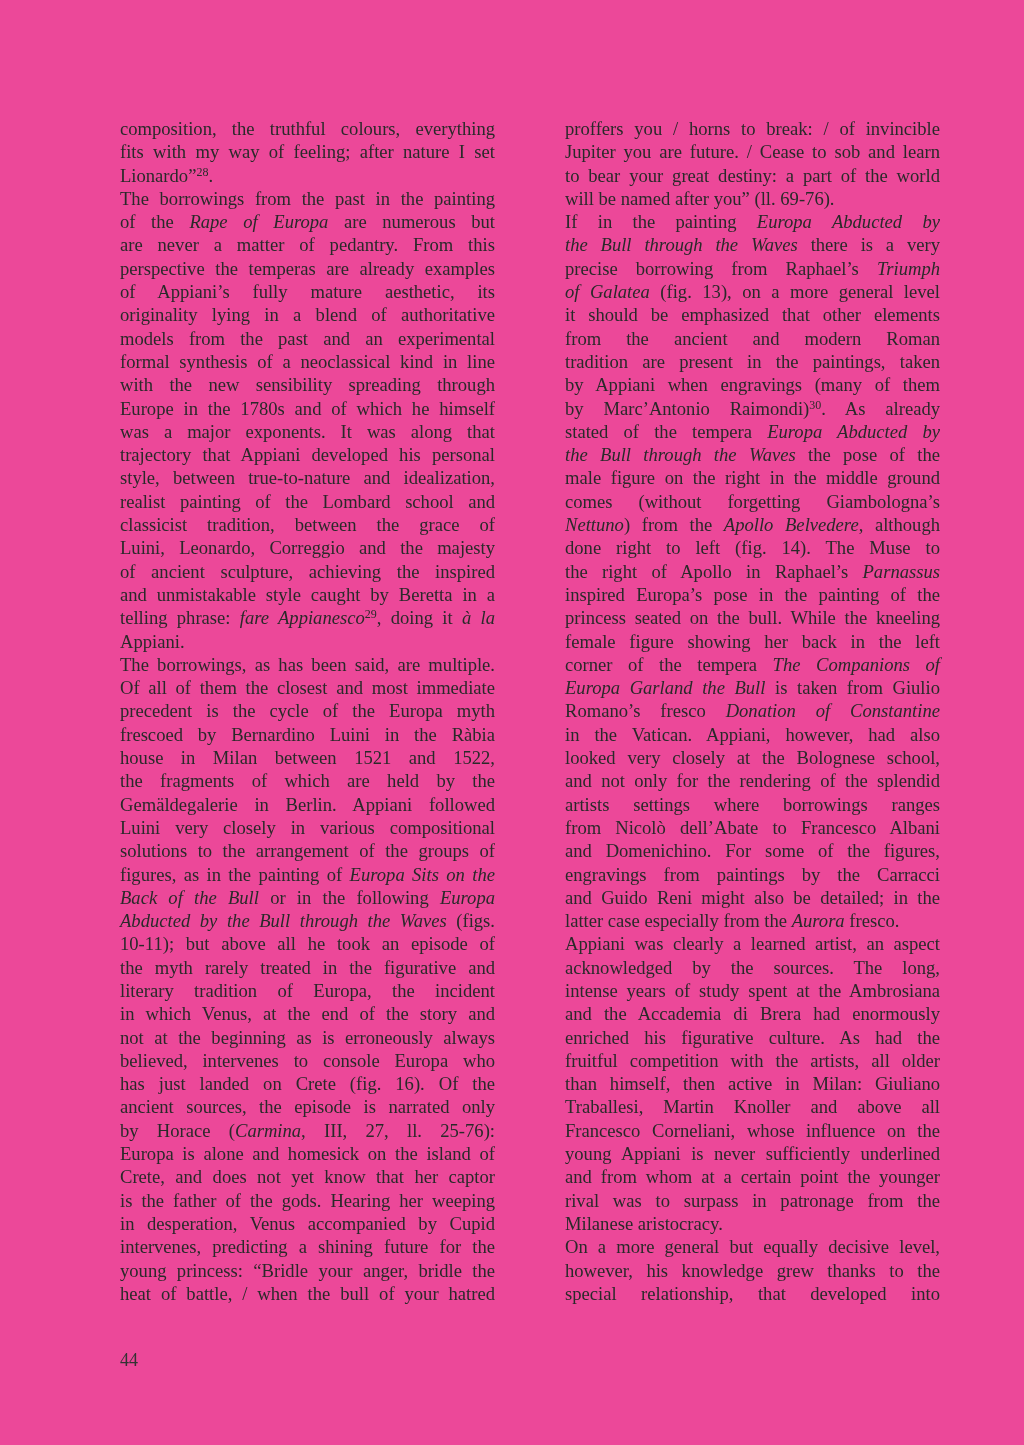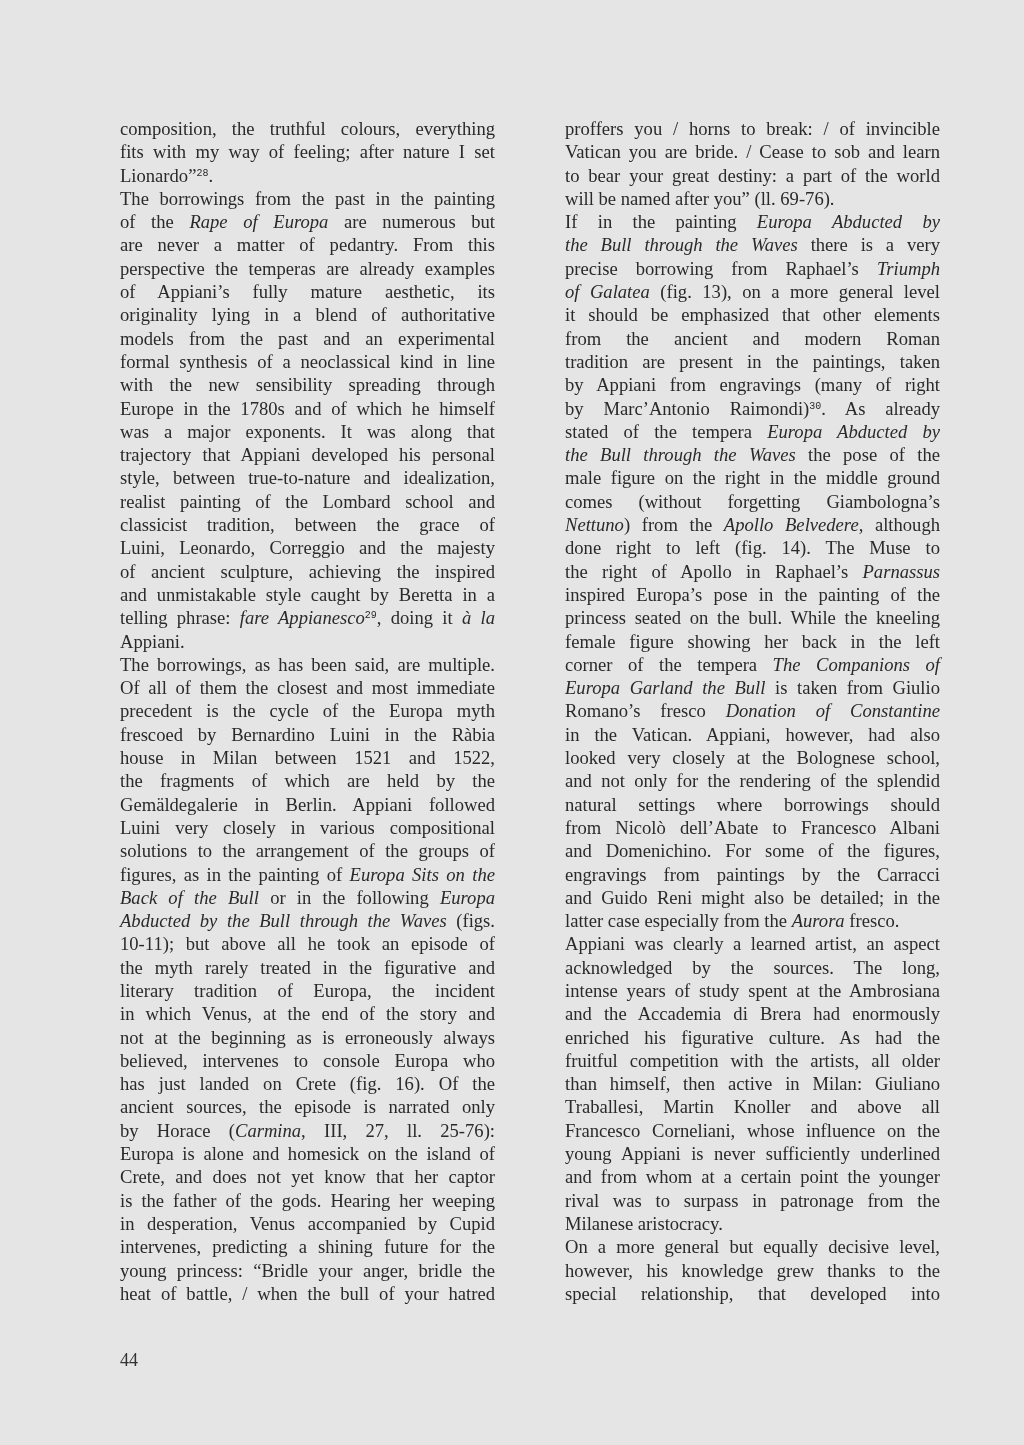--- a/index.html
+++ b/index.html
@@ -1,34 +1,34 @@
 <!DOCTYPE html>
 <html><head>
 <meta charset="utf-8">
 <style>
   html, body { margin: 0; padding: 0; background: #ffffff; }
   body {
     width: 1024px; height: 1445px; position: relative; overflow: hidden;
     font-family: "Liberation Serif", "DejaVu Serif", serif;
     color: #2a2a2a;
   }
-  .page { position: absolute; left: 0; top: 0; width: 1024px; height: 1445px; background: #e5e5e5; }
+  .page { position: absolute; left: 0; top: 0; width: 1024px; height: 1445px; background: #ec4899; }
   .column {
     position: absolute; top: 117px; width: 375px;
     font-size: 18.6px; line-height: 23.3px;
   }
   .col-left { left: 120px; }
   .col-right { left: 530px; margin-left: 35px; }
   .line {
     display: block; height: 23.3px; white-space: nowrap;
     text-align: justify; text-align-last: justify;
   }
   .line.last { text-align-last: left; }
   .line i { font-style: italic; }
-  .line sup { font-size: 10px; vertical-align: 6px; line-height: 0; font-family: Liberation Mono, monospace; }
+  .line sup { font-size: 12px; vertical-align: 6px; line-height: 0; }
   .page-number {
     position: absolute; left: 120px; top: 1350px;
     font-size: 18px; color: #333;
   }
 </style>
 </head>
 <body>
 
 <div class="page">
   <div class="column col-left" id="col-left">
@@ -79,49 +79,49 @@
       <span class="line">Europa is alone and homesick on the island of</span>
       <span class="line">Crete, and does not yet know that her captor</span>
       <span class="line">is the father of the gods. Hearing her weeping</span>
       <span class="line">in desperation, Venus accompanied by Cupid</span>
       <span class="line">intervenes, predicting a shining future for the</span>
       <span class="line">young princess: “Bridle your anger, bridle the</span>
       <span class="line">heat of battle, / when the bull of your hatred</span>
     </div>
   <div class="column col-right" id="col-right">
       <span class="line">proffers you / horns to break: / of invincible</span>
-      <span class="line">Vatican you are bride. / Cease to sob and learn</span>
+      <span class="line">Jupiter you are future. / Cease to sob and learn</span>
       <span class="line">to bear your great destiny: a part of the world</span>
       <span class="line last">will be named after you” (ll. 69-76).</span>
       <span class="line">If in the painting <i>Europa Abducted by</i></span>
       <span class="line"><i>the Bull through the Waves</i> there is a very</span>
       <span class="line">precise borrowing from Raphael’s <i>Triumph</i></span>
       <span class="line"><i>of Galatea</i> (fig. 13), on a more general level</span>
       <span class="line">it should be emphasized that other elements</span>
       <span class="line">from the ancient and modern Roman</span>
       <span class="line">tradition are present in the paintings, taken</span>
-      <span class="line">by Appiani from engravings (many of right</span>
+      <span class="line">by Appiani when engravings (many of them</span>
       <span class="line">by Marc’Antonio Raimondi)<sup>30</sup>. As already</span>
       <span class="line">stated of the tempera <i>Europa Abducted by</i></span>
       <span class="line"><i>the Bull through the Waves</i> the pose of the</span>
       <span class="line">male figure on the right in the middle ground</span>
       <span class="line">comes (without forgetting Giambologna’s</span>
       <span class="line"><i>Nettuno</i>) from the <i>Apollo Belvedere</i>, although</span>
       <span class="line">done right to left (fig. 14). The Muse to</span>
       <span class="line">the right of Apollo in Raphael’s <i>Parnassus</i></span>
       <span class="line">inspired Europa’s pose in the painting of the</span>
       <span class="line">princess seated on the bull. While the kneeling</span>
       <span class="line">female figure showing her back in the left</span>
       <span class="line">corner of the tempera <i>The Companions of</i></span>
       <span class="line"><i>Europa Garland the Bull</i> is taken from Giulio</span>
       <span class="line">Romano’s fresco <i>Donation of Constantine</i></span>
       <span class="line">in the Vatican. Appiani, however, had also</span>
       <span class="line">looked very closely at the Bolognese school,</span>
       <span class="line">and not only for the rendering of the splendid</span>
-      <span class="line">natural settings where borrowings should</span>
+      <span class="line">artists settings where borrowings ranges</span>
       <span class="line">from Nicolò dell’Abate to Francesco Albani</span>
       <span class="line">and Domenichino. For some of the figures,</span>
       <span class="line">engravings from paintings by the Carracci</span>
       <span class="line">and Guido Reni might also be detailed; in the</span>
       <span class="line last">latter case especially from the <i>Aurora</i> fresco.</span>
       <span class="line">Appiani was clearly a learned artist, an aspect</span>
       <span class="line">acknowledged by the sources. The long,</span>
       <span class="line">intense years of study spent at the Ambrosiana</span>
       <span class="line">and the Accademia di Brera had enormously</span>
       <span class="line">enriched his figurative culture. As had the</span>

